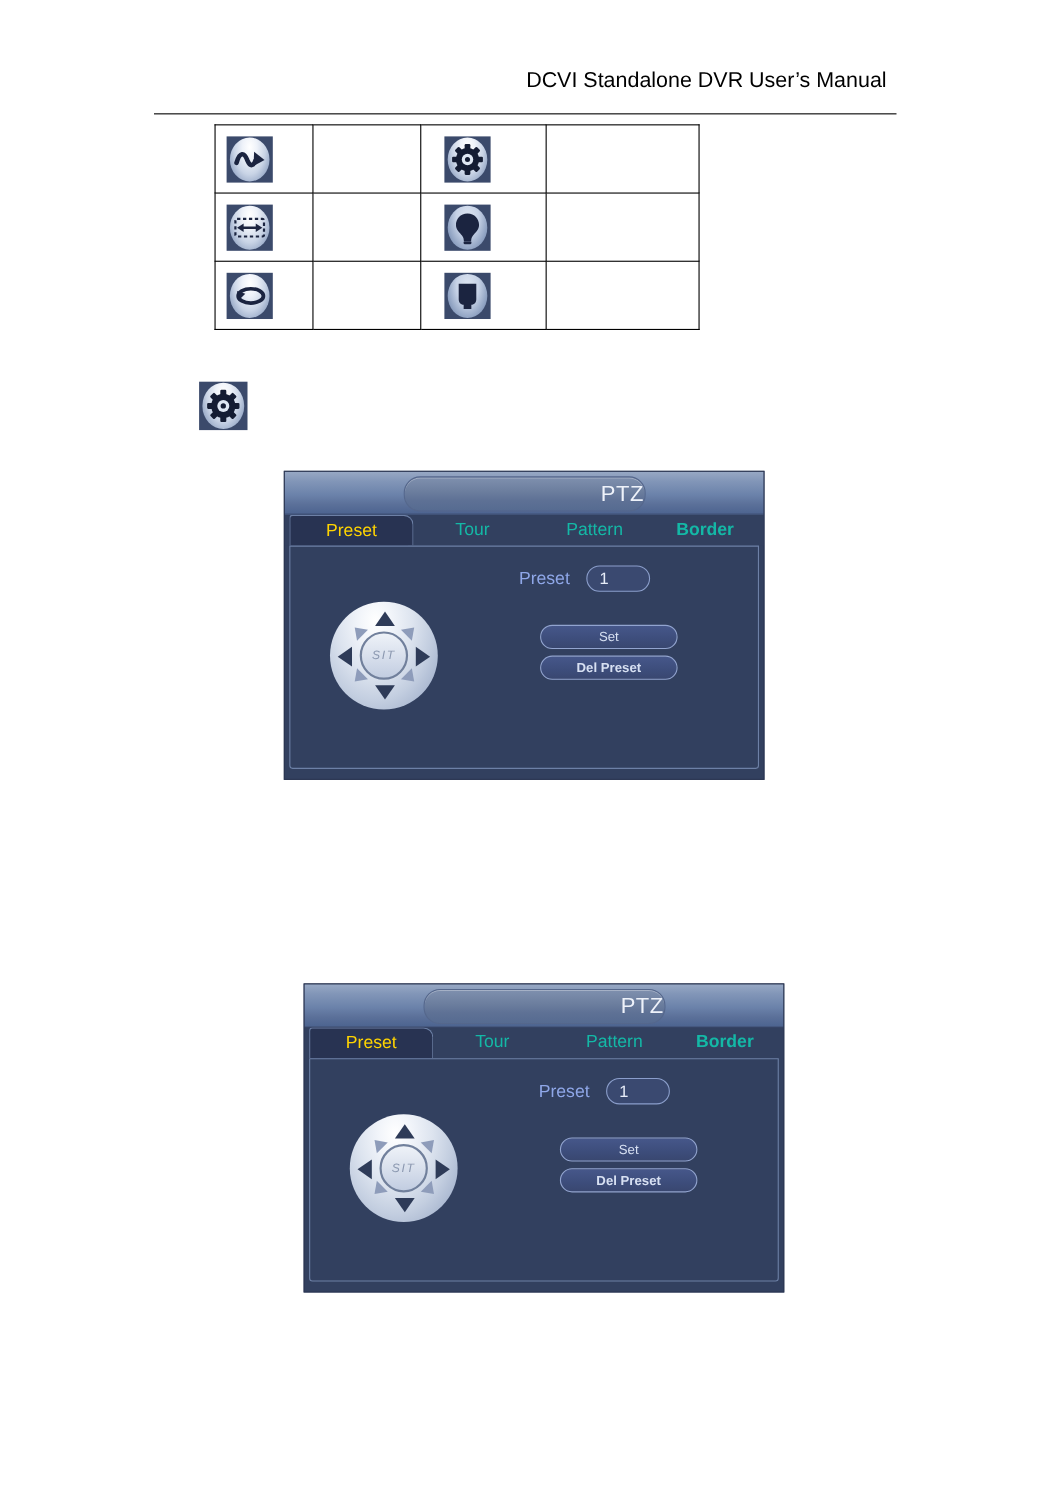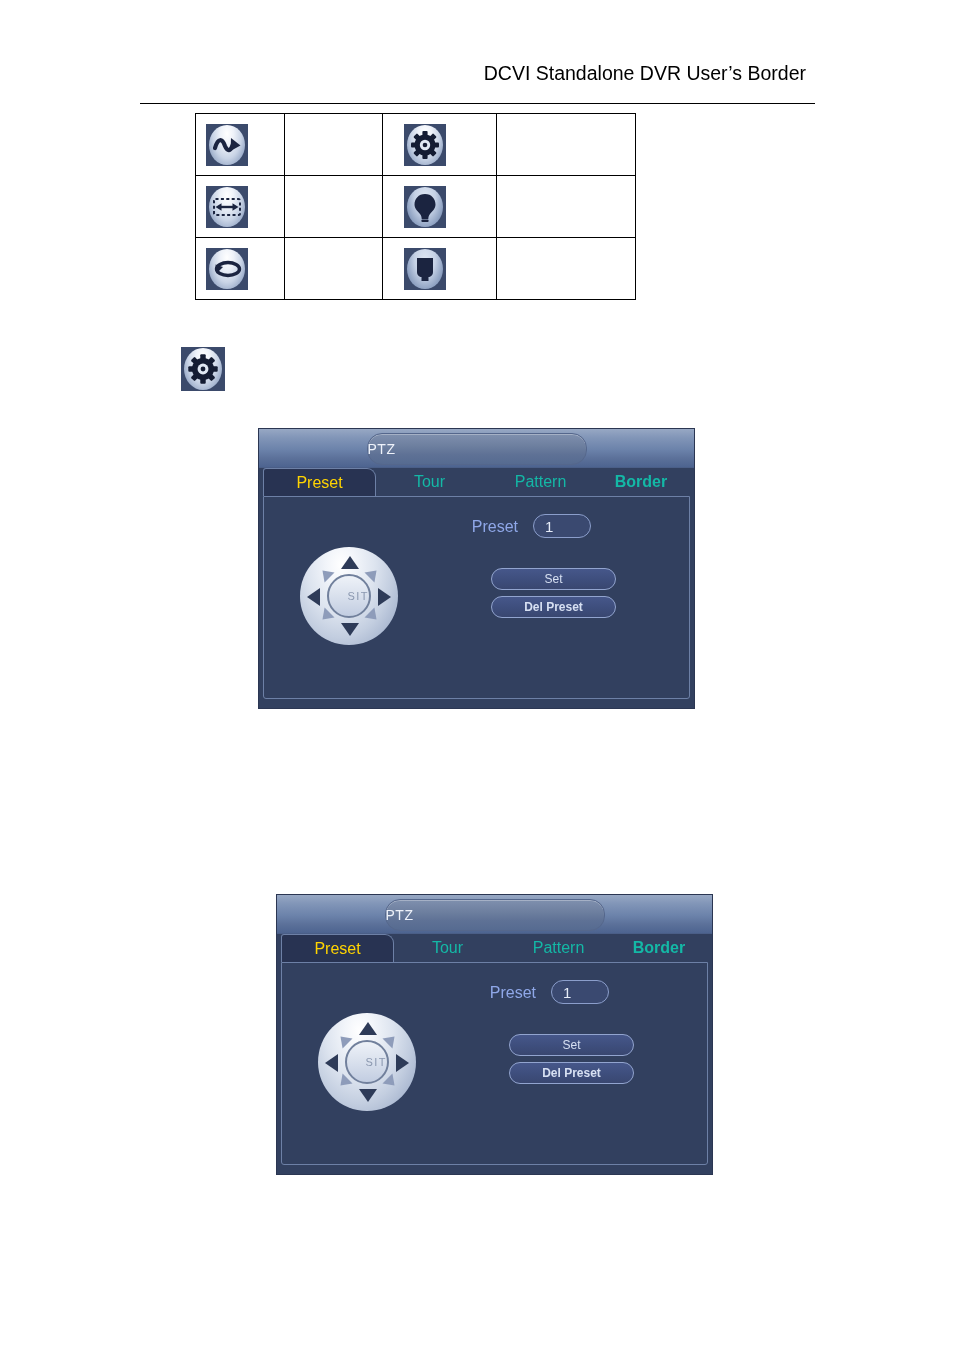--- a/index.html
+++ b/index.html
@@ -97,23 +97,23 @@
     position: absolute;
     left: 50%;
     transform: translateX(-50%);
     top: 4px;
     width: 218px; height: 30px;
     border-radius: 15px;
     background: linear-gradient(to bottom, #7f90ae 0%, #6d7f9f 40%, #5e7195 70%, #566b91 100%);
     border: 1px solid #55678c;
     box-shadow: inset 0 1px 0 rgba(255,255,255,0.30);
     color: #eef2fa;
-    font-size: 14px;
+    font-size: 20px;
     line-height: 30px;
-    text-align: left;
+    text-align: right;
     letter-spacing: 0.5px;
   }
 
   
   .ptz-tabs {
     position: relative;
     height: 28px;
     background: #32405f;
   }
   .ptz-tab {
@@ -205,23 +205,24 @@
     position: absolute;
     left: 27px; top: 27px;
     width: 44px; height: 44px;
     border-radius: 50%;
     border: 2.4px solid #71809c;
     background: linear-gradient(to bottom, #eef2f8 0%, #dbe2ee 45%, #c2cde1 100%);
     box-sizing: border-box;
     color: #8b98b0;
     font-size: 11px;
     line-height: 40px;
-    text-align: right;
+    text-align: center;
     letter-spacing: 1.5px;
     font-family: "Liberation Sans", sans-serif;
+    font-style: italic;
   }
   .arrow { position: absolute; width: 0; height: 0; }
   .arrow.up    { left: 41px; top: 9px;  border-left: 9px solid transparent; border-right: 9px solid transparent; border-bottom: 13px solid #2e3b58; }
   .arrow.down  { left: 41px; top: 76px; border-left: 9px solid transparent; border-right: 9px solid transparent; border-top: 13px solid #2e3b58; }
   .arrow.left  { left: 7px;  top: 41px; border-top: 9px solid transparent; border-bottom: 9px solid transparent; border-right: 13px solid #2e3b58; }
   .arrow.right { left: 78px; top: 41px; border-top: 9px solid transparent; border-bottom: 9px solid transparent; border-left: 13px solid #2e3b58; }
   .arrow.diag {
     width: 13px; height: 13px;
     border: none;
   }
@@ -235,21 +236,21 @@
     border-bottom: 10px solid #8e9cba;
   }
   .arrow.ul { left: 19px; top: 22px; } .arrow.ul::before { transform: rotate(-45deg); }
   .arrow.ur { left: 66px; top: 22px; } .arrow.ur::before { transform: rotate(45deg); }
   .arrow.dl { left: 19px; top: 64px; } .arrow.dl::before { transform: rotate(-135deg); }
   .arrow.dr { left: 66px; top: 64px; } .arrow.dr::before { transform: rotate(135deg); }
 </style>
 </head>
 <body>
 
-<div class="page-header-title">DCVI Standalone DVR User’s Border</div>
+<div class="page-header-title">DCVI Standalone DVR User’s Manual</div>
 <div class="page-header-rule"></div>
 
 <table class="icon-table">
   <tbody>
     <tr>
       <td class="c-icon">
         <span class="dvr-icon">
           <span class="orb"></span>
           <svg width="36" height="40" viewBox="0 0 36 40">
             <path d="M6 23 C 9 13, 13 13, 16 21 C 18.5 27, 21.5 26, 23.5 20.5" fill="none" stroke="#1b2440" stroke-width="4.2" stroke-linecap="round" stroke-linejoin="round"></path>

